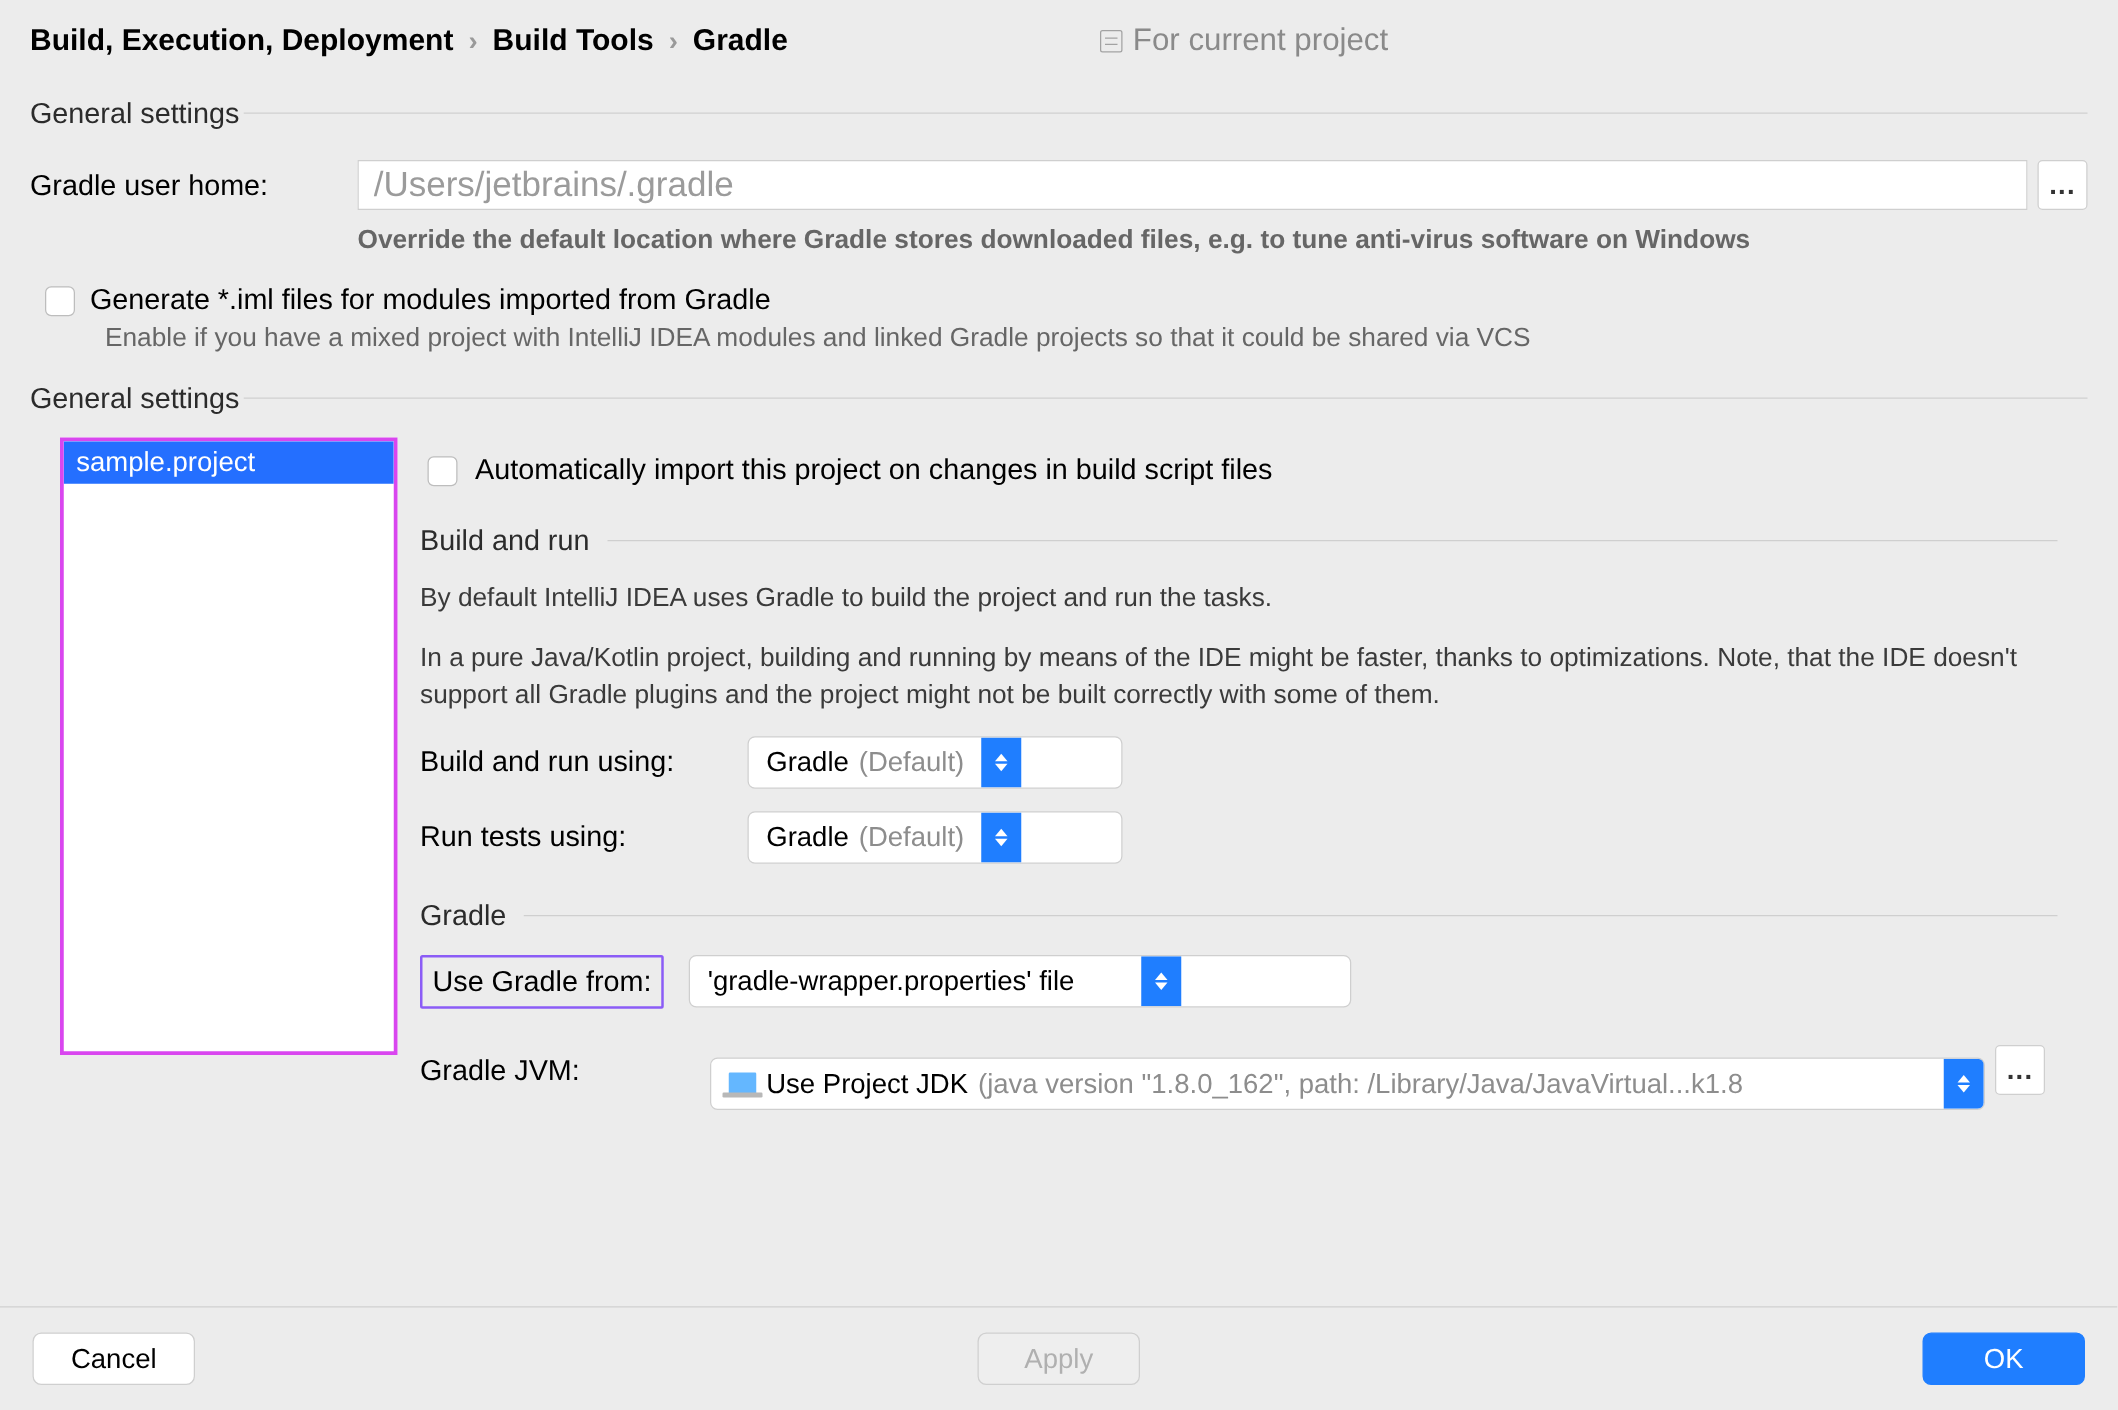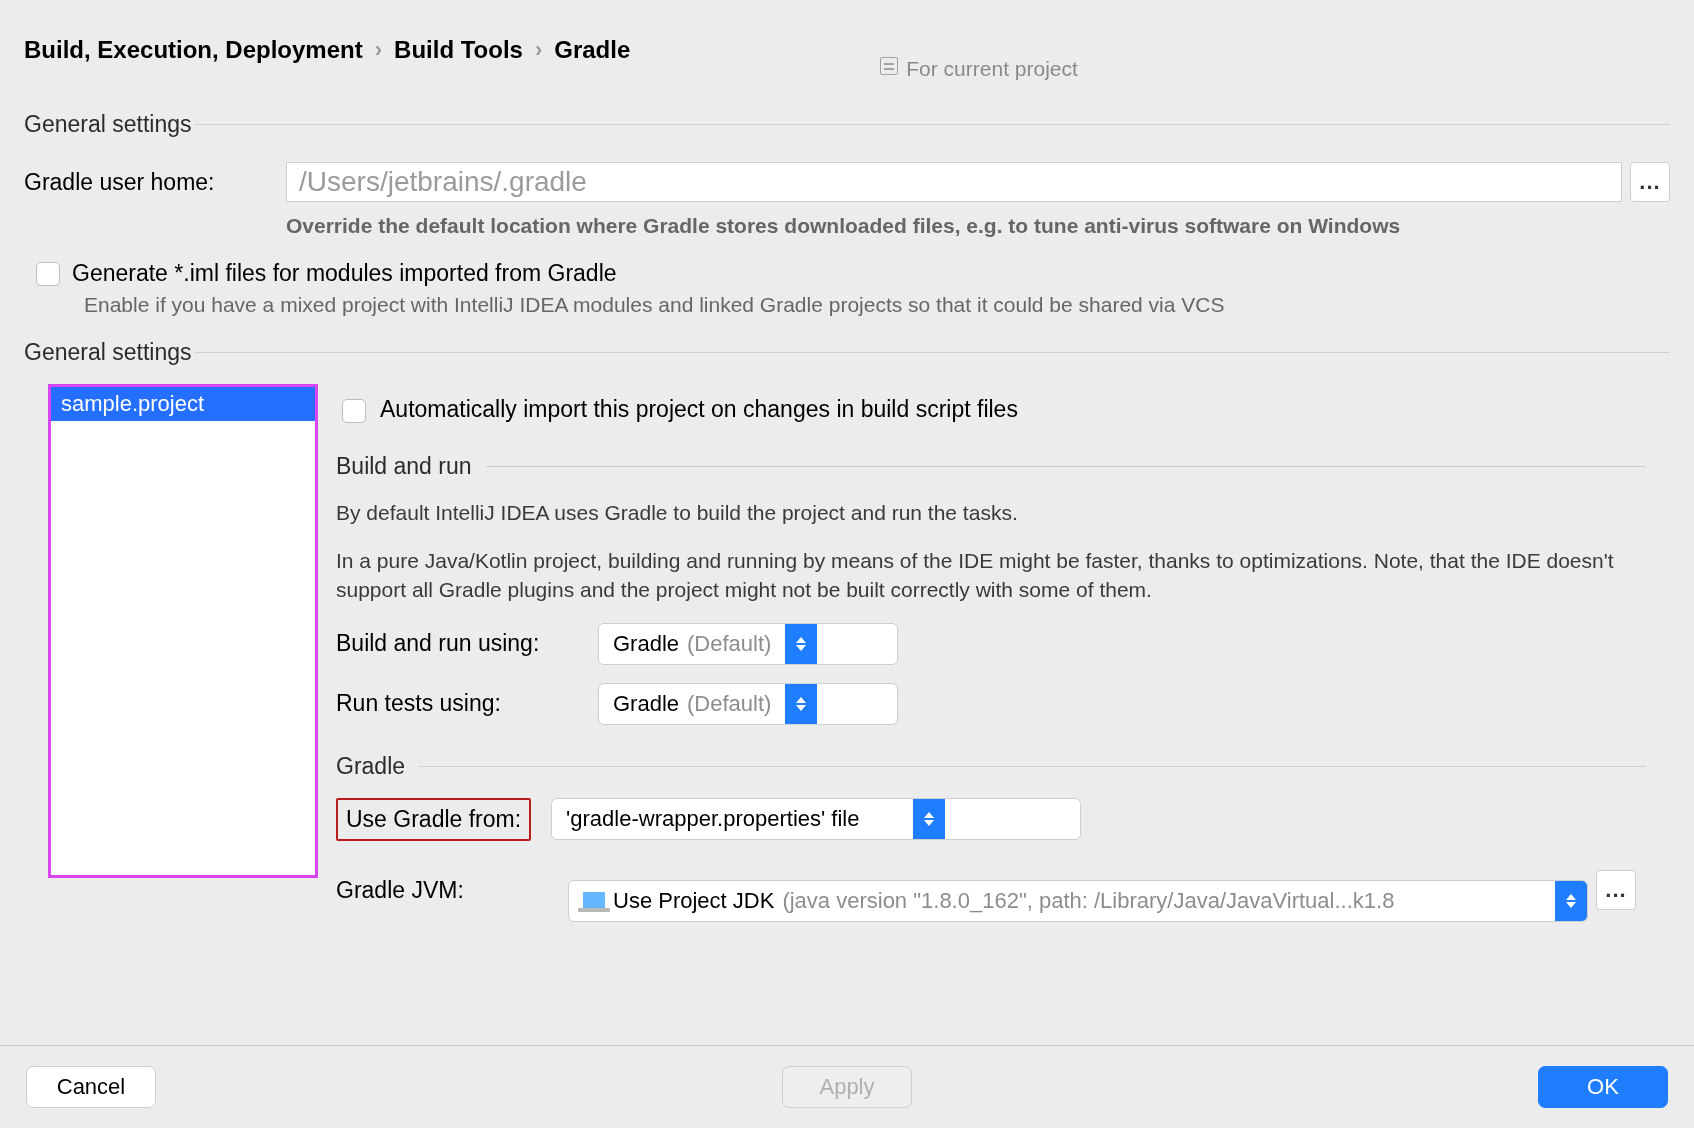--- a/index.html
+++ b/index.html
@@ -17,22 +17,22 @@
   .header-row {
     display: flex; align-items: center;
     padding: 18px 24px 8px 24px;
     gap: 10px;
   }
   .crumb { font-weight: 700; font-size: 24px; }
   .chevron { color: #9a9a9a; font-weight: 600; padding: 0 2px; font-size: 22px; }
   .scope {
     margin-left: 240px;
     color: #8a8a8a;
-    font-size: 21px;
-    display: inline-flex; gap: 8px; margin-top: 39px;
+    font-size: 25px;
+    display: inline-flex; align-items: center; gap: 8px;
   }
   .scope-icon {
     width: 18px; height: 18px;
     border: 1.5px solid #a2a2a2;
     border-radius: 2px;
     position: relative;
   }
   .scope-icon::before, .scope-icon::after {
     content: ""; position: absolute; background: #a2a2a2; height: 1.5px; left: 3px; right: 3px;
   }
@@ -87,21 +87,21 @@
   .hint {
     font-size: 21px;
     color: #666;
     margin-left: 262px;
     padding: 4px 0 10px 0;
     line-height: 1.35;
     font-weight: bold;
   }
 
   .check-row {
-    display: flex; align-items: flex-start; gap: 12px;
+    display: flex; align-items: center; gap: 12px;
     padding: 10px 0 2px 12px;
   }
   .checkbox {
     width: 24px; height: 24px;
     border: 1.5px solid #bdbdbd;
     border-radius: 5px;
     background: #fff;
     flex: none;
     margin-top: 2px;
     cursor: pointer;
@@ -161,21 +161,21 @@
 
   .form-row {
     display: flex; align-items: center;
     margin: 8px 0 18px 0;
   }
   .form-label {
     width: 262px;
     font-size: 23px;
   }
   .form-label.highlight {
-    border: 2px solid #b91c1c;
+    border: 2px solid #8b5cf6;
     border-radius: 2px;
     padding: 6px 8px;
     width: auto;
     margin-right: 20px;
   }
   .label-fixed { width: 262px; }
 
   .combo {
     display: inline-flex; align-items: center;
     height: 42px;

